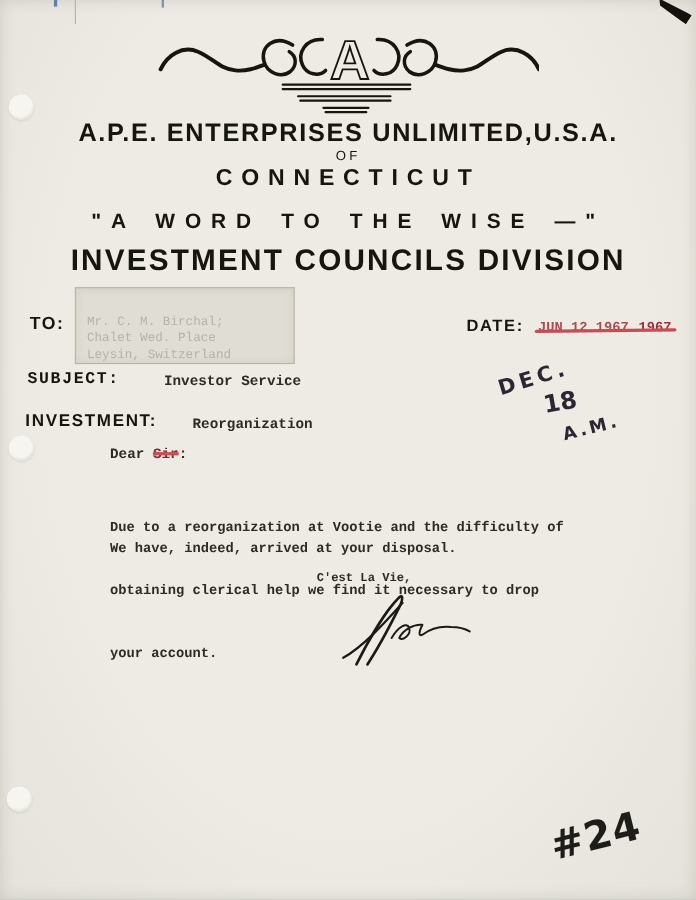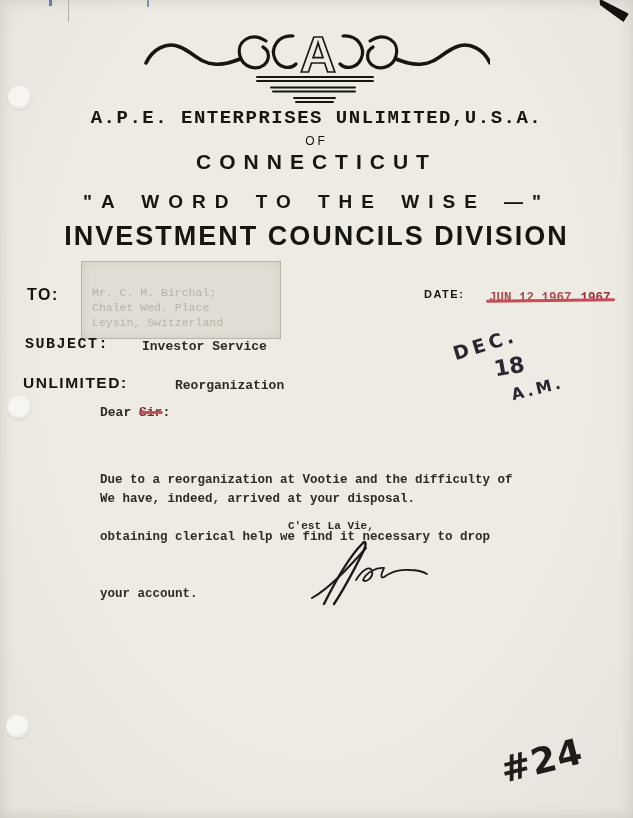--- a/index.html
+++ b/index.html
@@ -29,43 +29,42 @@
     width:23px;height:23px;border-radius:50%;
     background:radial-gradient(circle at 45% 40%, #f7f5ef 55%, #eeece5 100%);
     box-shadow:0 1px 2px rgba(70,65,55,0.12), inset -1px -2px 2px rgba(70,65,55,0.07);
   }
   .hole.h1{left:8px;top:86px;}
   .hole.h2{left:8px;top:396px;}
   .hole.h3{left:6px;top:715px;}
   
   .logo{left:142px;top:26px;}
   .hdr{left:0;width:633px;text-align:center;white-space:nowrap;}
-  .company{top:107px;font-size:19px;font-weight:bold;letter-spacing:1.5px;font-family:Liberation Mono, monospace;}
+  .company{top:107px;font-size:23px;font-weight:bold;letter-spacing:1.5px;}
   .ofline{top:134px;font-size:12px;font-weight:normal;letter-spacing:3px;}
   .state{top:150px;font-size:21px;font-weight:bold;letter-spacing:8px;}
   .motto{top:191px;font-size:19px;font-weight:bold;letter-spacing:9px;word-spacing:4px;}
   .division{top:221px;font-size:27px;font-weight:bold;letter-spacing:2px;}
   
   .lbl{font-weight:bold;letter-spacing:1.5px;white-space:nowrap;}
   .to-label{left:27px;top:286px;font-size:16px;}
-  .date-label{left:424px;top:288px;font-size:11px;}
+  .date-label{left:424px;top:288px;font-size:15px;}
   .subject-label{left:25px;top:336px;font-size:15px;font-family:Liberation Mono, monospace;}
   .particular-label{left:23px;top:374px;font-size:15.5px;}
   .mono{font-family:"Liberation Mono","DejaVu Sans Mono",monospace;color:#2e2a24;white-space:pre;}
-  .subject-value{left:142px;top:339px;font-size:13px;font-weight:bold;}
+  .subject-value{left:149px;top:339px;font-size:13px;font-weight:bold;}
   .particular-value{left:175px;top:378px;font-size:13px;font-weight:bold;}
   
   .addr-box{
-    left:68px;top:261px;width:200px;height:78px;
+    left:68px;top:261px;width:200px;height:70px;
     background:#e0ddd4;
     border:1px solid rgba(110,104,90,0.35);
     box-shadow:inset 0 0 8px rgba(120,112,95,0.15);
     box-sizing:border-box;
     padding:23px 0 0 10px;
-    margin-left:13px;
   }
   .addr-line{
     font-family:"Liberation Mono","DejaVu Sans Mono",monospace;
     font-size:11.5px;line-height:15px;color:rgba(95,88,75,0.32);white-space:pre;
   }
   
   .date-value{left:489px;top:291px;font-size:12.5px;font-weight:bold;color:#9e3038;white-space:pre;font-family:"Liberation Mono","DejaVu Sans Mono",monospace;}
   .date-stamp{opacity:.85;}
   .date-typed{margin-left:9px;}
   .date-strike{left:486px;top:299px;width:129px;height:2.5px;background:#c64c55;transform:rotate(-.6deg);border-radius:2px;}
@@ -128,21 +127,21 @@
     <div class="addr-line">Chalet Wed. Place</div>
     <div class="addr-line">Leysin, Switzerland</div>
   </div>
 
   <div class="abs lbl date-label">DATE:</div>
   <div class="abs date-value"><span class="date-stamp">JUN 12 1967</span><span class="date-typed">1967</span></div>
   <div class="abs date-strike"></div>
 
   <div class="abs lbl subject-label">SUBJECT:</div>
   <div class="abs mono subject-value">Investor Service</div>
-  <div class="abs lbl particular-label">UNLIMITED:</div>
+  <div class="abs lbl particular-label">INVESTMENT:</div>
   <div class="abs mono particular-value">Reorganization</div>
 
   <div class="abs hand hw-dec">DEC.</div>
   <div class="abs hand hw-18">18</div>
   <div class="abs hand hw-am">A.M.</div>
 
   <div class="abs mono salutation"><span>Dear </span><span class="struck">Sir</span><span>:</span></div>
 
   <div class="abs mono para2">We have, indeed, arrived at your disposal.</div>
 

